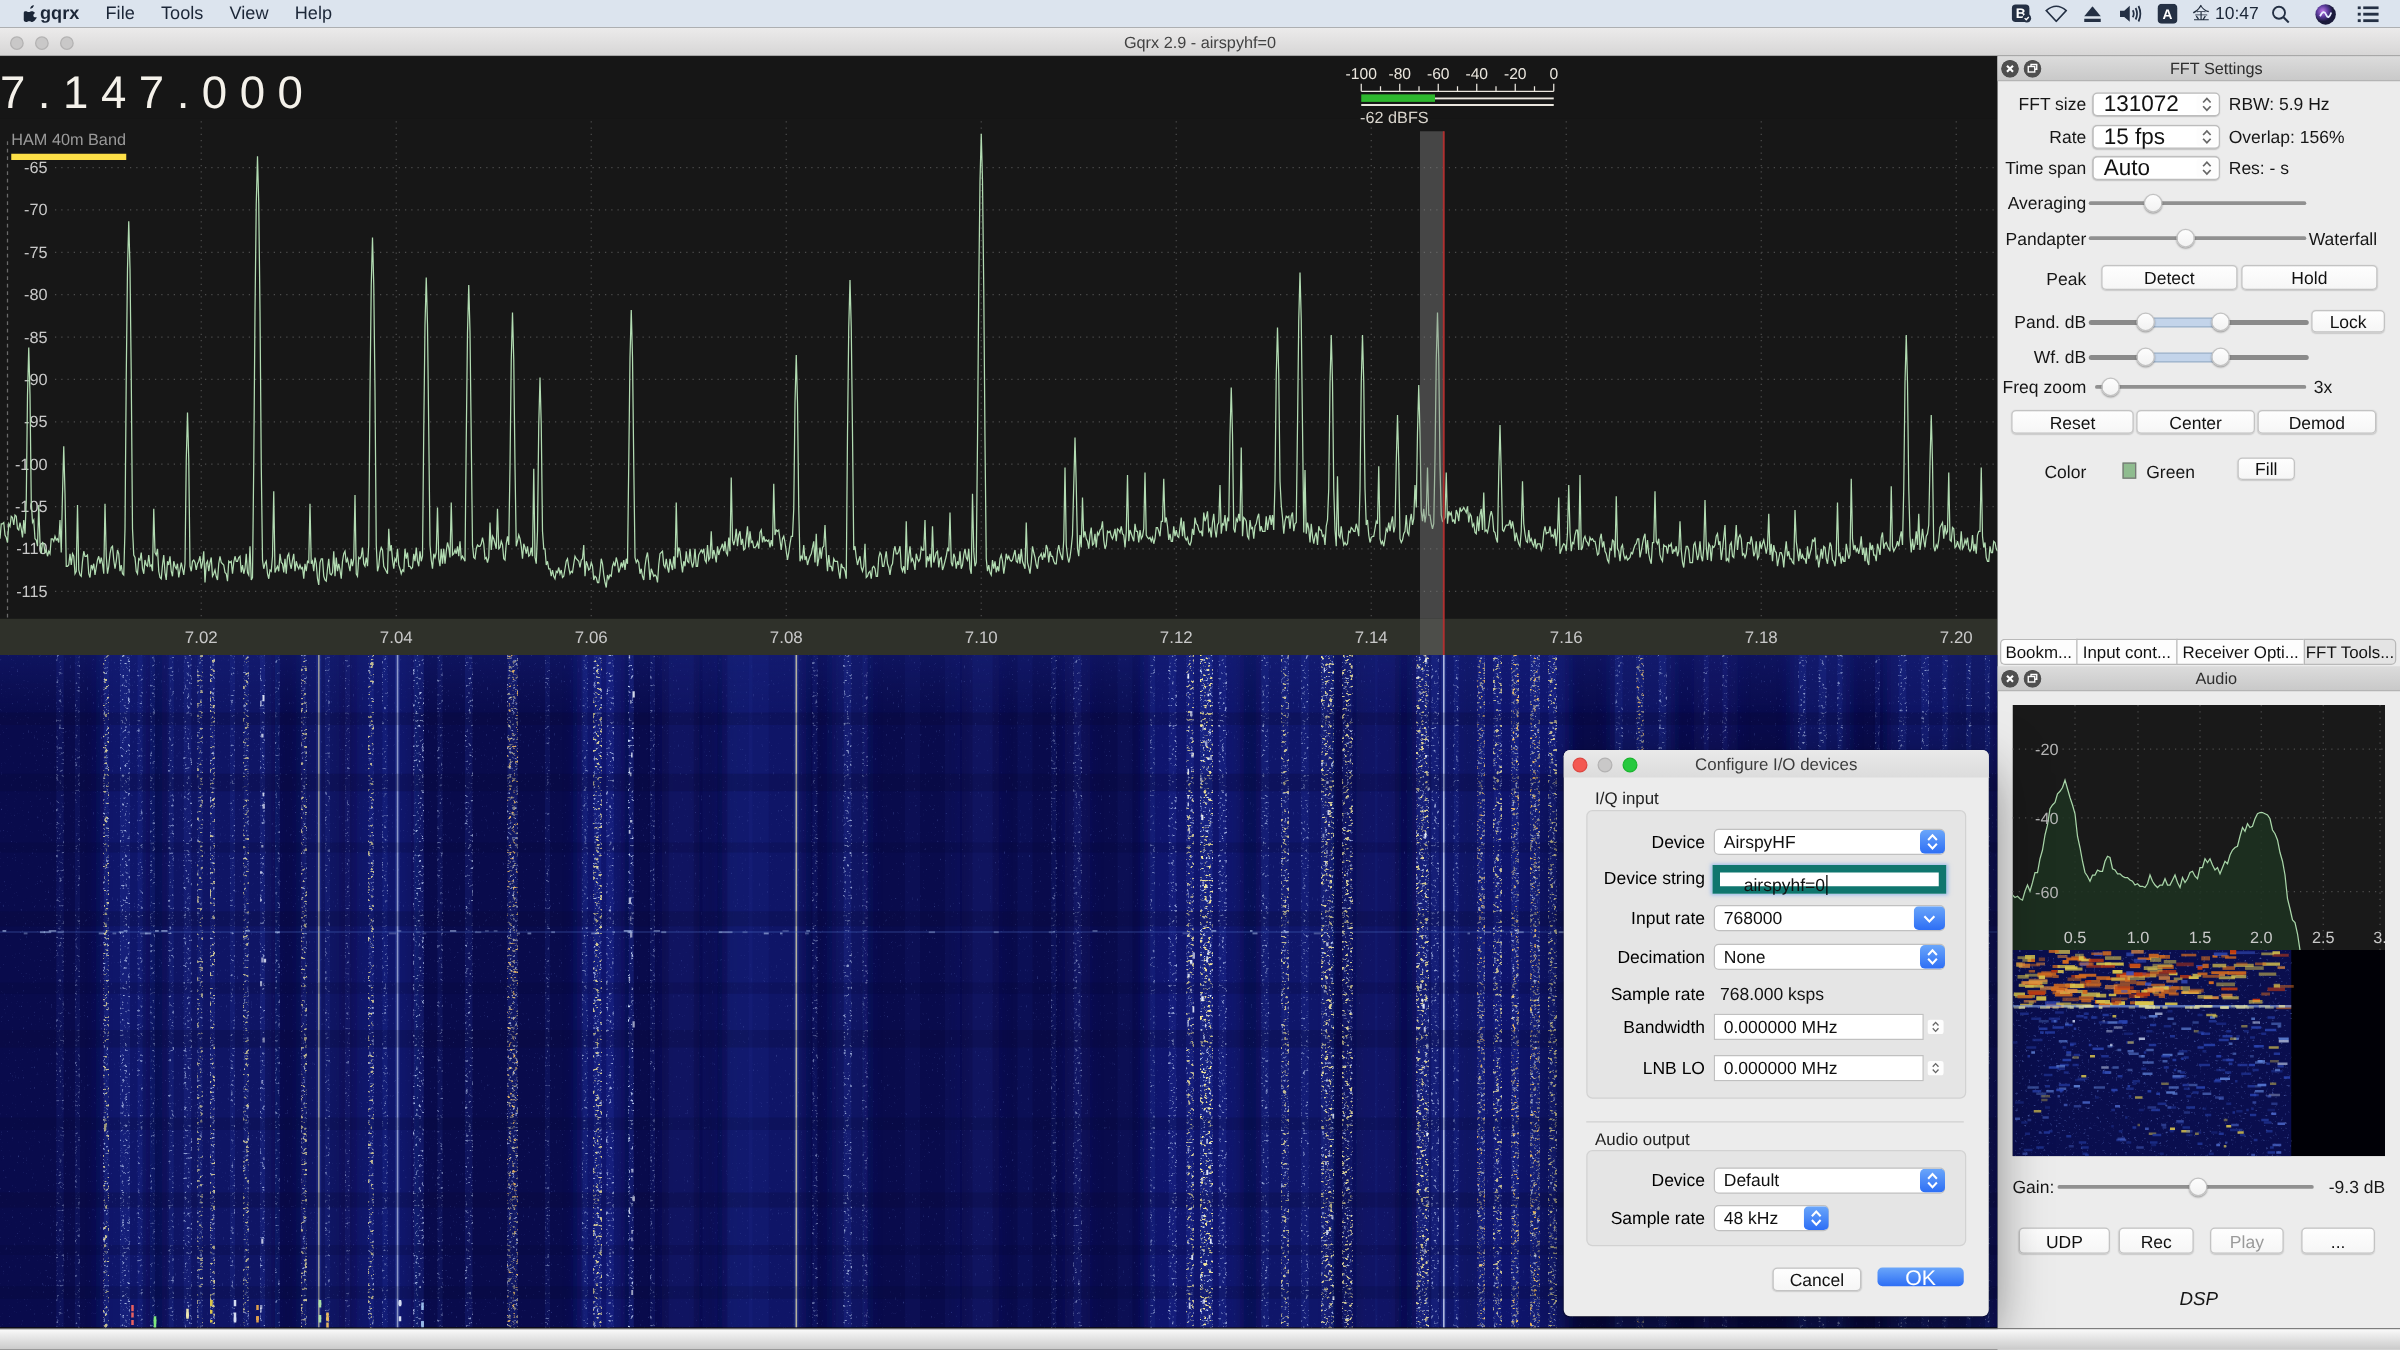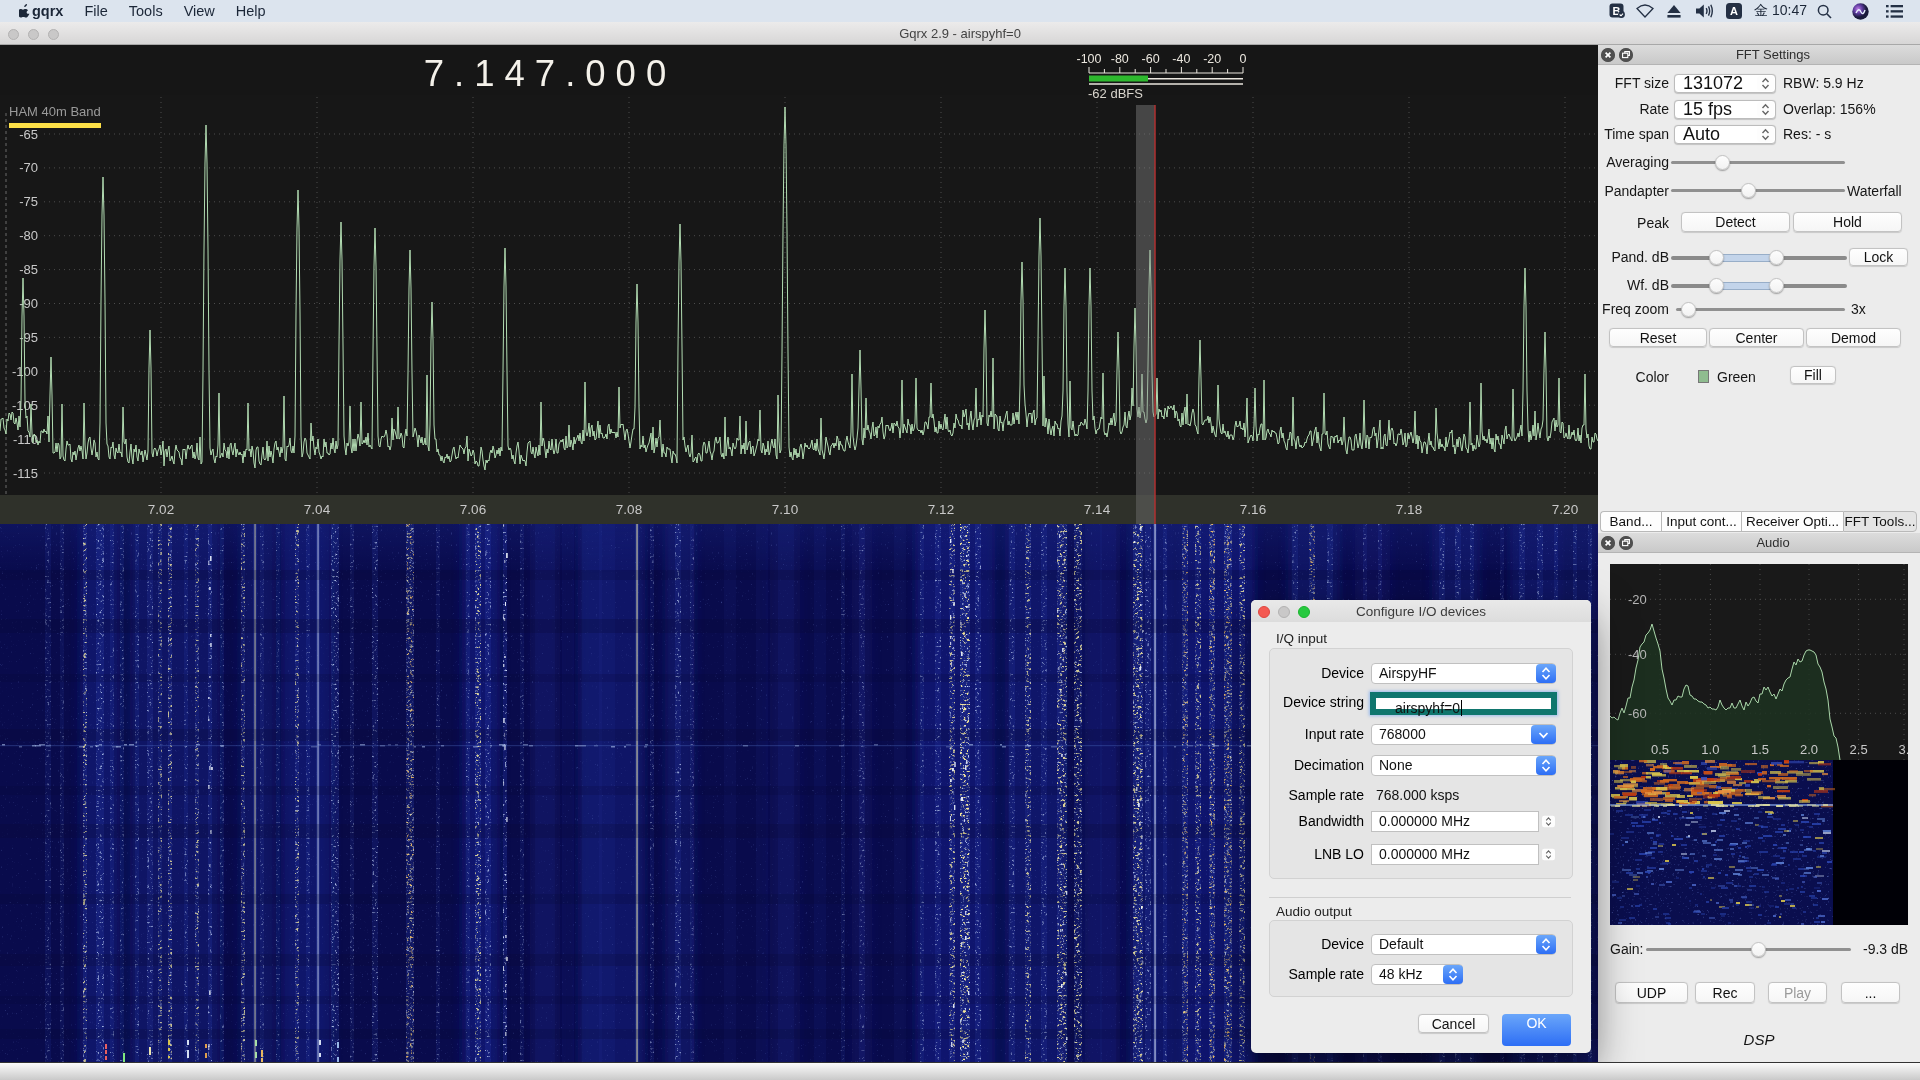--- a/index.html
+++ b/index.html
@@ -14,21 +14,21 @@
 
 #titlebar{position:absolute;left:0;top:22px;width:1920px;height:23px;
  background:linear-gradient(#ecebeb,#d7d6d6);border-bottom:1px solid #a8a8a8}
 .tl{position:absolute;top:6.5px;width:11px;height:11px;border-radius:50%;
  background:#c9c8c8;border:1px solid #b3b2b2}
 #titlebar .t1{left:8px}#titlebar .t2{left:28px}#titlebar .t3{left:48px}
 #wtitle{position:absolute;top:0;left:0;width:1920px;text-align:center;
  font-size:13px;color:#424242;line-height:23px}
 
 #main{position:absolute;left:0;top:45px;width:1598px;height:1017px;background:#161616}
-#freq{position:absolute;left:0px;top:8px;width:1100px;text-align:center;color:#f4f1ea;
+#freq{position:absolute;left:0px;top:8px;width:1100px;text-align:left;color:#f4f1ea;
  font-size:36.5px;letter-spacing:10px;font-weight:400}
 #hamlbl{position:absolute;left:9px;top:59px;z-index:5;font-size:13px;color:#9a9a9a;border-bottom:5px solid #fde047;padding-bottom:4px}
 
 #panel{position:absolute;left:1598px;top:45px;width:322px;height:1035px;background:#ececec;font-size:14px;color:#151515}
 .phead{position:absolute;left:0;width:322px;height:20px;background:linear-gradient(#dcdcdc,#c9c9c9);
  border-bottom:1px solid #b4b4b4}
 .phead .ttl{position:absolute;left:0;right:0;text-align:center;font-size:13px;color:#2e2e2e;line-height:20px}
 .pbtn{position:absolute;top:3px;width:14px;height:14px;border-radius:50%;background:#4f4f4f;color:#fff}
 .combo{position:absolute;height:19px;background:#fff;border:1px solid #bcbcbc;border-radius:4px;
  font-size:18px;color:#111;line-height:17px;padding-left:8px;box-shadow:0 0.5px 1px rgba(0,0,0,.18)}
@@ -727,21 +727,21 @@
       <div class="knob" style="left:83px;top:256.5px"></div>
       <div class="rlab" style="left:253px;top:256px">3x</div>
       <div class="btn" style="left:11px;top:283px;width:98px;height:19px;line-height:18px">Reset</div>
       <div class="btn" style="left:111px;top:283px;width:95px;height:19px;line-height:18px">Center</div>
       <div class="btn" style="left:208px;top:283px;width:95px;height:19px;line-height:18px">Demod</div>
       <div class="lab" style="left:0;top:324px;width:71px">Color</div>
       <div style="position:absolute;left:100px;top:325px;width:11px;height:13px;background:#8fbc8f;border:1px solid #777"></div>
       <div class="rlab" style="left:119px;top:324px">Green</div>
       <div class="btn" style="left:192px;top:321px;width:46px;height:18px;line-height:17px">Fill</div>
       <div id="tabs">
-        <div class="tab" style="width:61px">Band...</div>
+        <div class="tab" style="width:61px">Bookm...</div>
         <div class="tab" style="width:80px">Input cont...</div>
         <div class="tab" style="width:102px">Receiver Opti...</div>
         <div class="tab" style="width:74px">FFT Tools...</div>
       </div>
       <div class="phead" style="top:488px">
         <div class="ttl" style="left:28px">Audio</div>
         <svg class="pbtn" style="left:3px;top:3px" width="14" height="14" viewBox="0 0 14 14">
           <circle cx="7" cy="7" r="7" fill="#4f4f4f"></circle>
           <path d="M4.6 4.6 L9.4 9.4 M9.4 4.6 L4.6 9.4" stroke="#fff" stroke-width="1.7"></path>
         </svg>
@@ -1438,15 +1438,15 @@
         <path d="M6.5 11 L10 14.8 L13.5 11" stroke="#fff" stroke-width="1.6" fill="none"></path>
       </svg>
       <div class="dlab" style="left:0;top:366px;width:113px">Sample rate</div>
       <div class="field" style="left:120px;top:364px;width:92px;height:21px;border-radius:4px;line-height:19px">48 kHz</div>
       <svg style="position:absolute;left:192px;top:365px" width="20" height="19" viewBox="0 0 20 19">
         <rect width="20" height="19" rx="4" fill="url(#bg1)"></rect>
         <path d="M6.5 8 L10 4.2 L13.5 8" stroke="#fff" stroke-width="1.6" fill="none"></path>
         <path d="M6.5 11 L10 14.8 L13.5 11" stroke="#fff" stroke-width="1.6" fill="none"></path>
       </svg>
       <div class="btn" style="left:167px;top:414px;width:71px;height:19px;line-height:18px;border-radius:4px">Cancel</div>
-      <div style="position:absolute;left:251px;top:414px;width:69px;height:32px;line-height:18px;border-radius:4px;background:linear-gradient(#6aa6fa,#2d6ef5);color:#fff;text-align:center;font-size:14px">OK</div>
+      <div style="position:absolute;left:251px;top:414px;width:69px;height:15px;line-height:18px;border-radius:4px;background:linear-gradient(#6aa6fa,#2d6ef5);color:#fff;text-align:center;font-size:17px">OK</div>
     </div>
     <div id="bottombar"></div>
   </div>
 </body></html>

